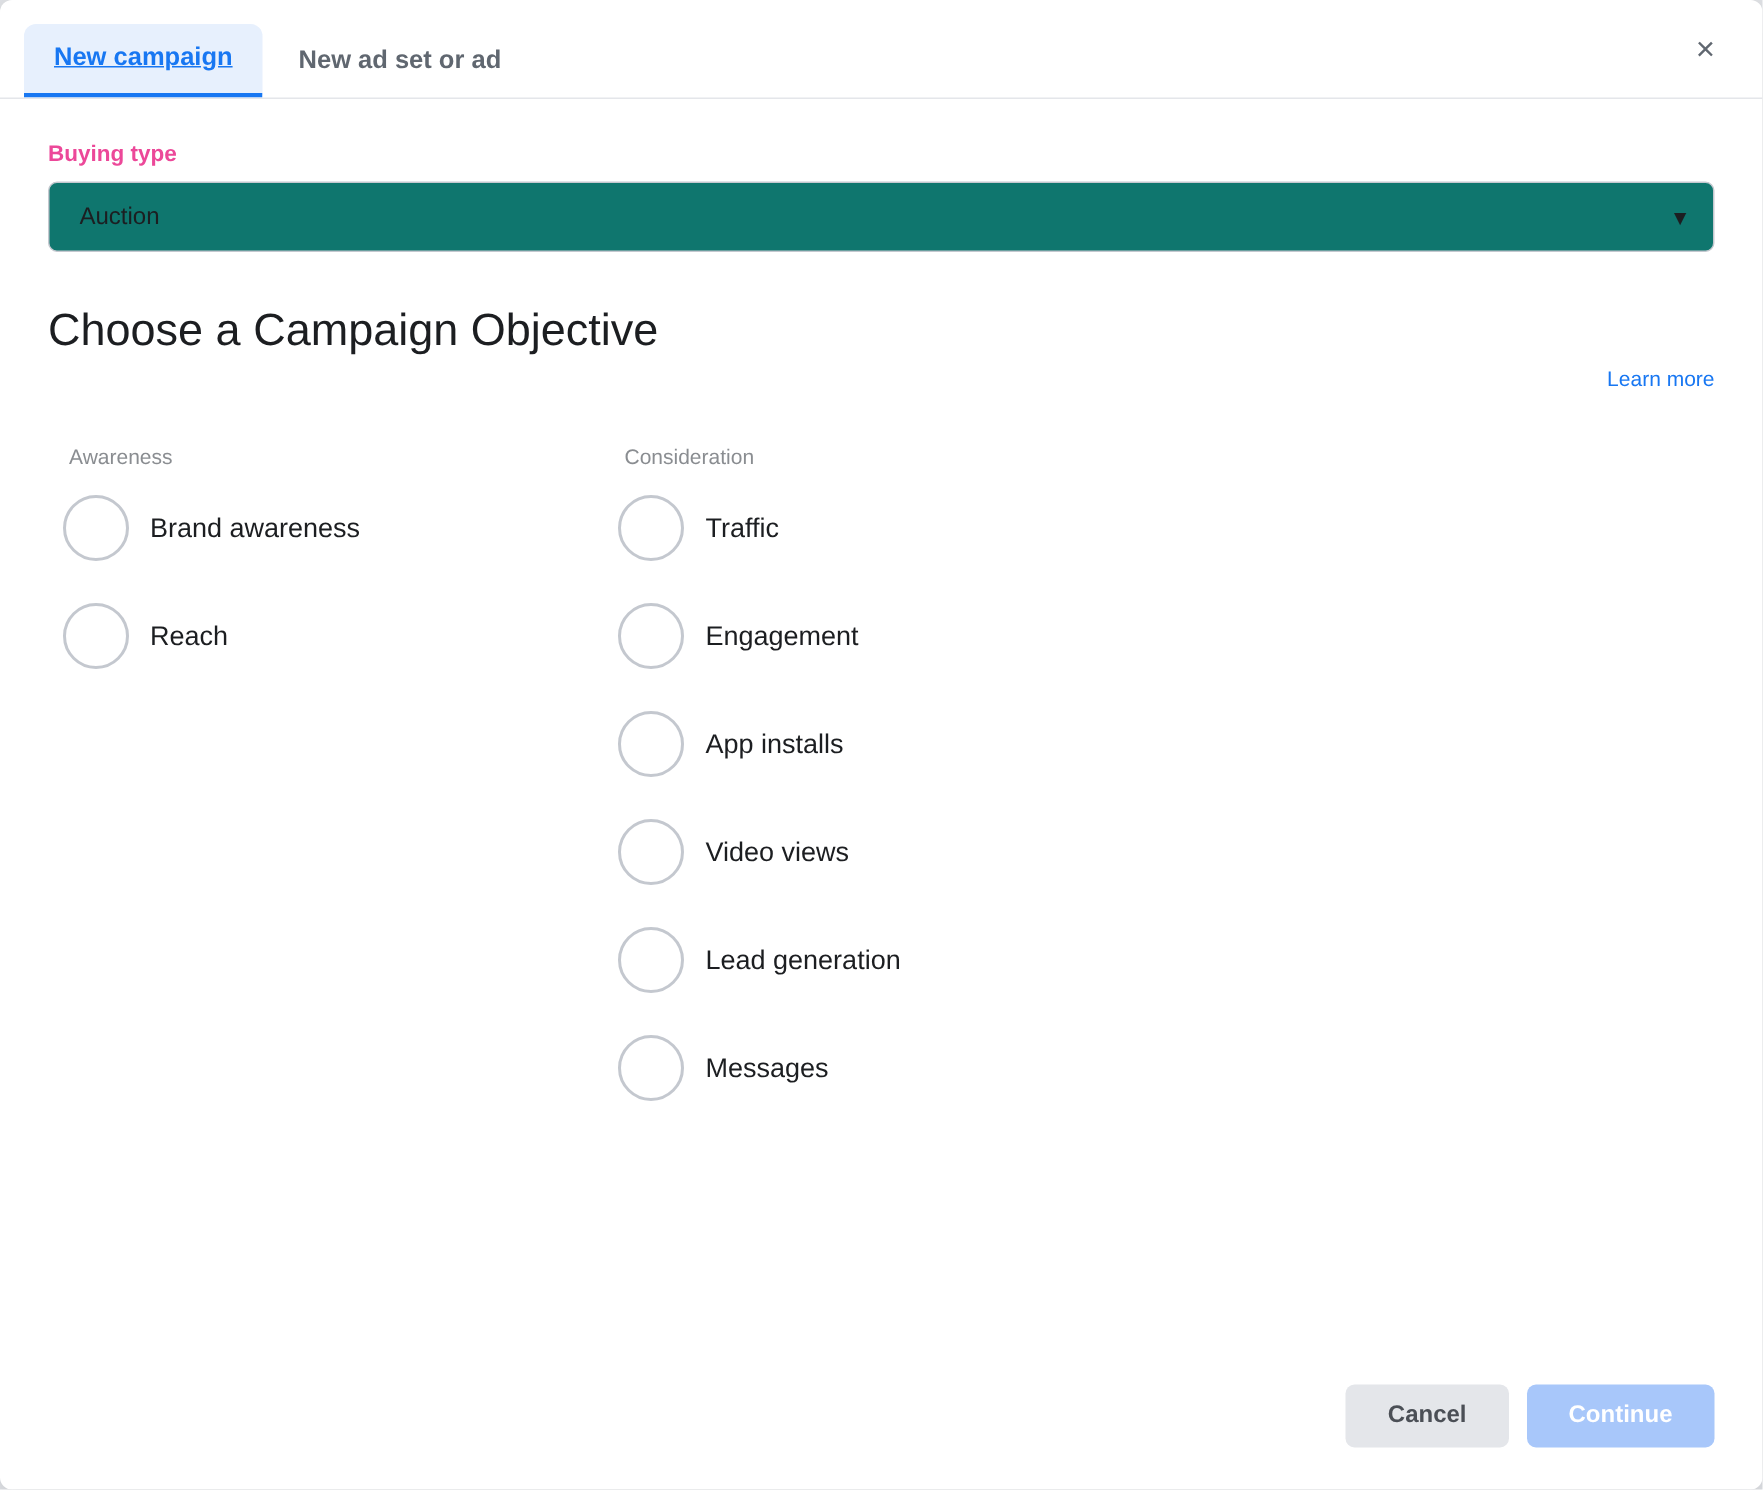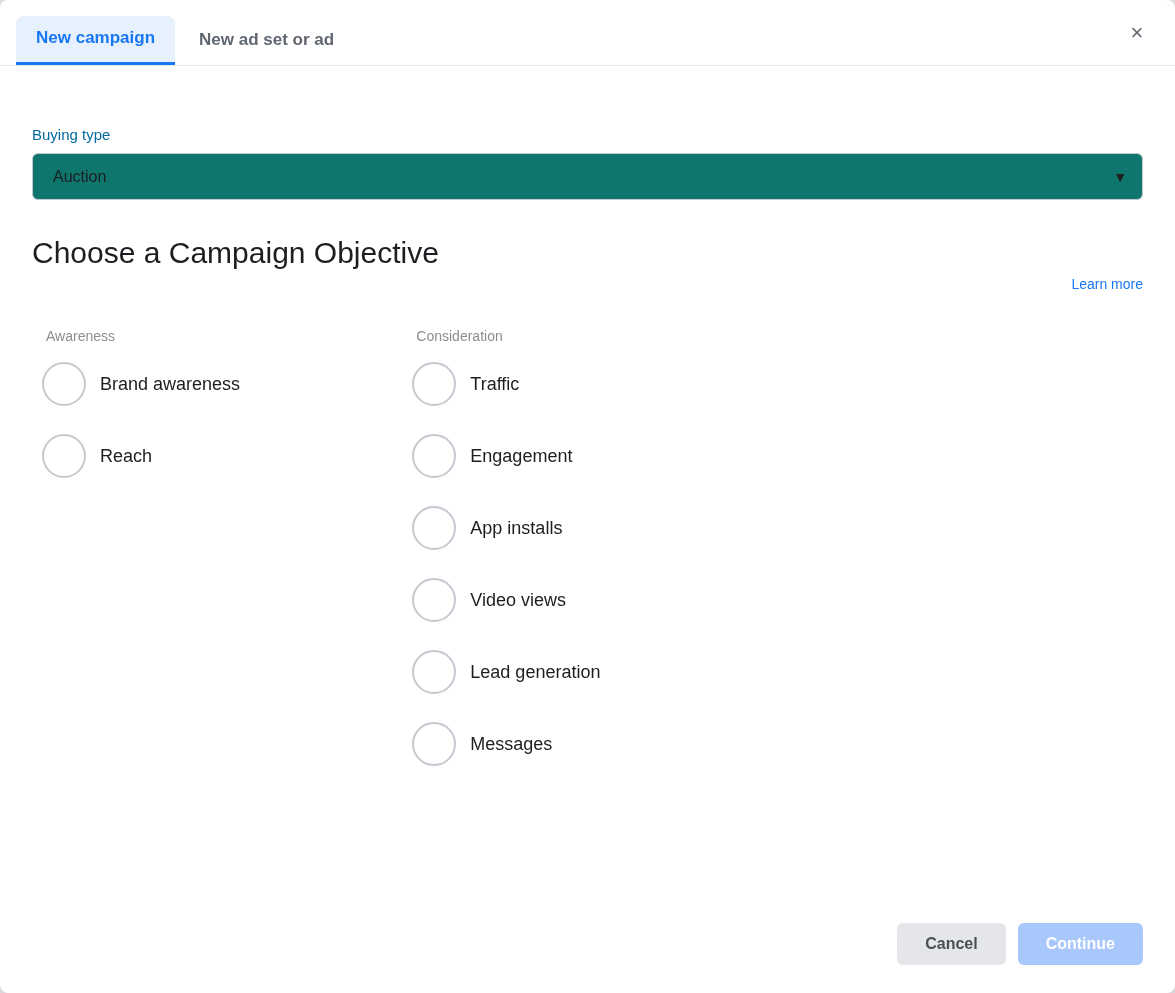--- a/index.html
+++ b/index.html
@@ -45,20 +45,21 @@
       cursor: pointer;
       border-radius: 8px 8px 0 0;
       margin-right: 4px;
       color: #444;
     }
 
     .tab.active {
       background: #e7f0fd;
       color: #1877f2;
       border-bottom: 3px solid #1877f2;
+      text-decoration: underline;
     }
 
     .tab.inactive {
       color: #606770;
       background: transparent;
     }
 
     .close-btn {
       position: absolute;
       right: 20px;
@@ -81,24 +82,23 @@
     .dialog-body {
       padding: 28px 32px 24px 32px;
       flex: 1;
       display: flex;
       flex-direction: column;
     }
 
     
     .buying-type-label {
       font-size: 15px;
-      font-weight: 400;
-      color: #0369a1;
+      font-weight: 700;
+      color: #ec4899;
       margin-bottom: 10px;
-      margin-top: 32px;
     }
 
     .select-wrapper {
       position: relative;
       margin-bottom: 36px;
     }
 
     .select-dropdown {
       width: 100%;
       padding: 14px 20px;

